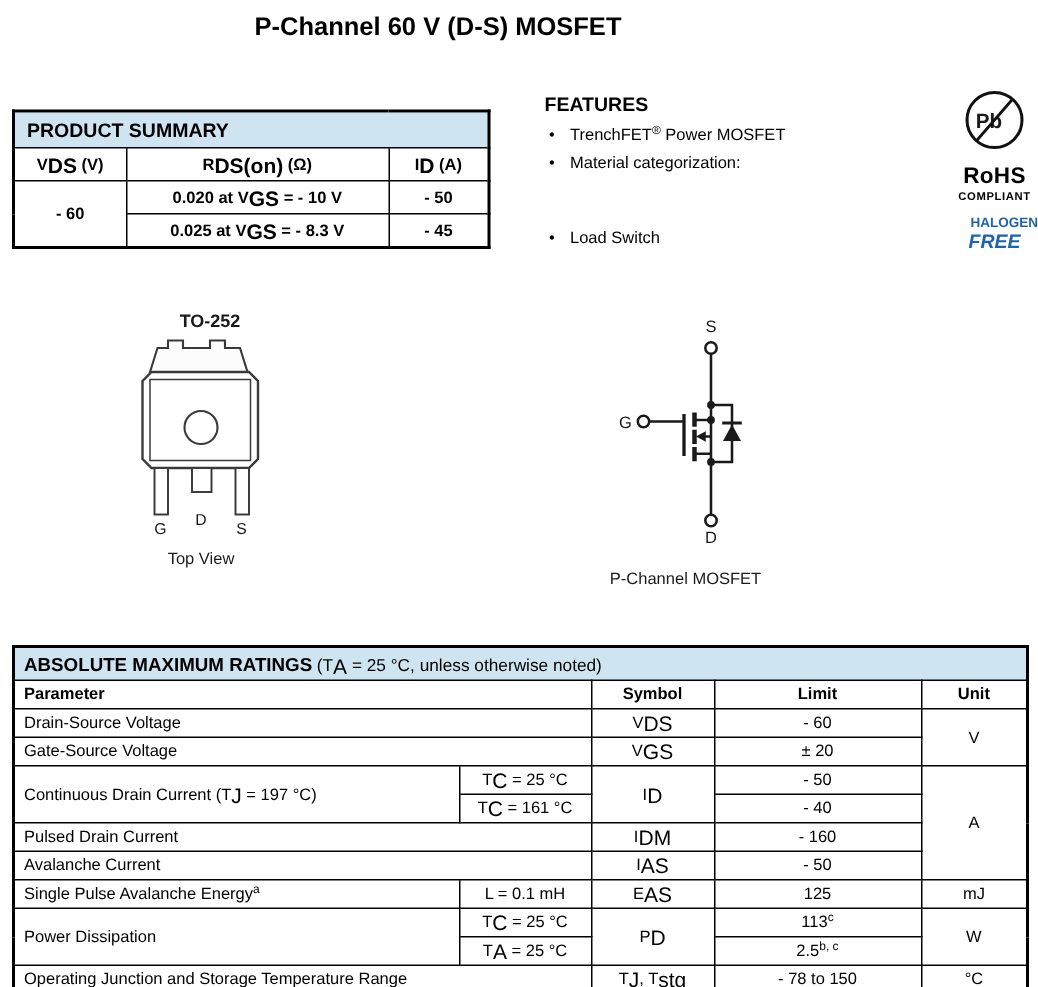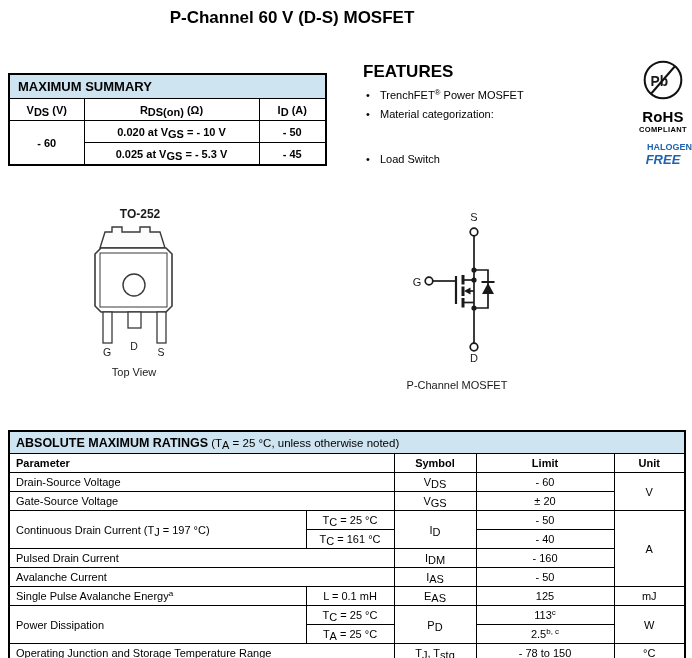--- a/index.html
+++ b/index.html
@@ -1,38 +1,38 @@
 <!DOCTYPE html>
 <html style="--band-bg: #cfe4f1; --hf-blue: #1e63af;"><head>
 <meta charset="utf-8">
 <style>
   html,body{margin:0;padding:0;background:#fff;}
   body{width:692px;height:658px;position:relative;font-family:"Liberation Sans","DejaVu Sans",sans-serif;color:#000;overflow:hidden;}
   :root{--band-bg:#cfe4f1;--hf-blue:#1e63af;}
-  sub{font-size:11px;vertical-align:-2px;line-height:0;}
+  sub{font-size:14px;vertical-align:-2px;line-height:0;}
   sup{font-size:8px;vertical-align:4px;line-height:0;}
   #page-title{position:absolute;top:8px;left:0;width:584px;text-align:center;font-size:17px;font-weight:bold;}
   
   table{border-collapse:collapse;table-layout:fixed;}
   td{border:1px solid #000;font-size:11px;overflow:hidden;}
   .ps{position:absolute;left:8px;top:73px;width:317px;border:2px solid #000;}
   .ps .band td{background:var(--band-bg);font-weight:bold;font-size:13px;text-align:left;padding:3px 0 3px 8px;height:17px;}
   .ps .colhdr td{font-weight:bold;text-align:center;height:19px;}
   .ps td{text-align:center;height:19px;font-weight:bold;}
   
   .amr{position:absolute;left:8px;top:430px;width:676px;border:2px solid #000;}
   .amr .band td{background:var(--band-bg);text-align:left;padding:2px 0 2px 6px;height:17px;}
   .amr .band .bt{font-weight:bold;font-size:12.5px;}
   .amr .band .note{font-size:11.5px;}
   .amr .colhdr td{font-weight:bold;height:16px;}
   .amr td{text-align:center;height:16px;padding:1px 2px;}
   .amr td.left{text-align:left;padding-left:6px;}
   
   .txtblock{position:absolute;left:363px;width:265px;}
-  .txtblock h3{margin:0 0 7px 0;font-size:17px;font-weight:bold;}
+  .txtblock h3{margin:0 0 7px 0;font-size:13px;font-weight:bold;}
   .bullet-item{font-size:11px;margin:0 0 7px 0;display:flex;}
   .bullet-item .bullet{width:14px;padding-left:3px;}
   
   .rohs-badge{position:absolute;left:634px;top:58px;width:58px;text-align:center;}
   .rohs-word{font-size:15px;font-weight:bold;margin-top:2px;letter-spacing:0.2px;}
   .compliant-word{font-size:7.5px;font-weight:bold;letter-spacing:0.4px;}
   .halogen-word{font-size:9px;font-weight:bold;color:var(--hf-blue);margin-top:8px;text-align:right;}
   .free-word{font-size:13px;font-weight:bold;font-style:italic;color:var(--hf-blue);}
   
   .pkg-svg{position:absolute;left:55px;top:203px;}
@@ -45,34 +45,34 @@
 <div id="page-title">P-Channel 60 V (D-S) MOSFET</div>
 
 <table class="ps">
   <colgroup>
       <col style="width:75px">
       <col style="width:175px">
       <col style="width:67px">
     </colgroup>
   <tbody>
       <tr class="band">
-    <td colspan="3">MAXIMUM SUMMARY</td>
+    <td colspan="3">PRODUCT SUMMARY</td>
   </tr>
   <tr class="colhdr">
     <td><span>V</span><sub>DS</sub><span> (V)</span></td>
     <td><span>R</span><sub>DS(on)</sub><span> (Ω)</span></td>
     <td><span>I</span><sub>D</sub><span> (A)</span></td>
   </tr>
   <tr>
     <td rowspan="2">- 60</td>
     <td><span>0.020 at V</span><sub>GS</sub><span> = - 10 V</span></td>
     <td>- 50</td>
   </tr>
   <tr>
-    <td><span>0.025 at V</span><sub>GS</sub><span> = - 5.3 V</span></td>
+    <td><span>0.025 at V</span><sub>GS</sub><span> = - 8.3 V</span></td>
     <td>- 45</td>
   </tr>
 </tbody>
   </table>
 
 <div class="txtblock" style="top:62px;">
   <h3>FEATURES</h3>
   <div class="bullet-item">
     <span class="bullet">•</span>
     <span><span>TrenchFET</span><sup>®</sup><span> Power MOSFET</span></span>

